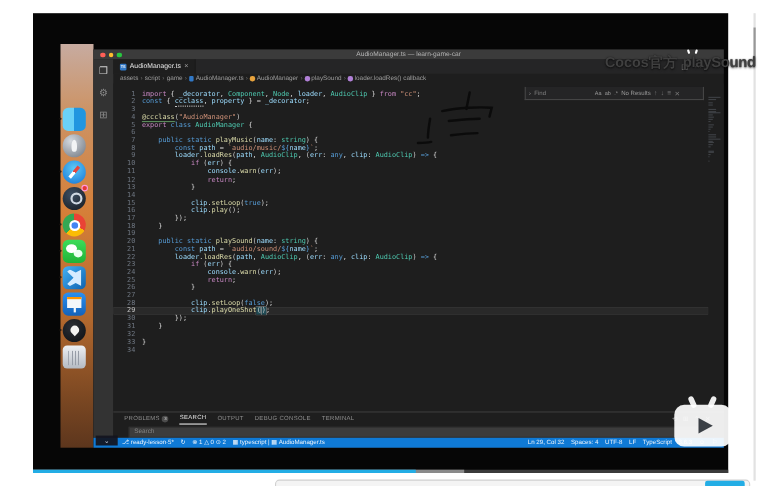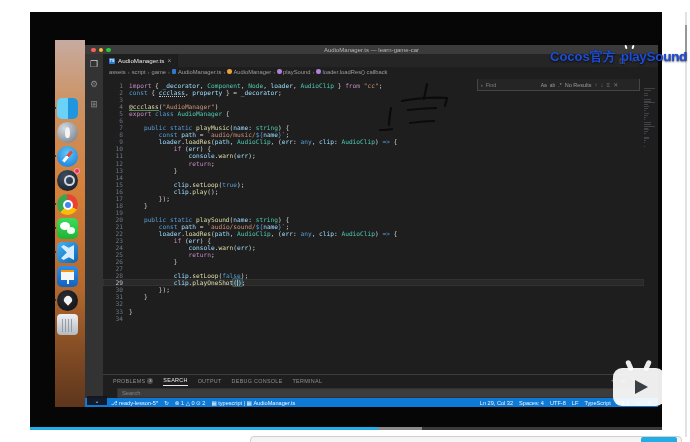--- a/index.html
+++ b/index.html
@@ -99,21 +99,21 @@
   #panel-actions{position:absolute;right:12px;top:2px;display:flex;gap:5px;color:#8a8a8a;font-size:6px;}
   #panel-search{position:absolute;left:14px;top:13px;right:20px;height:10px;background:#3c3c3c;border:1px solid #303030;box-sizing:border-box;display:flex;align-items:center;padding:0 4px;font-size:5.8px;color:#858585;}
 
   #statusbar{position:absolute;left:0;bottom:0;right:0;height:9px;background:var(--statusbar,#0f7ad6);display:flex;align-items:center;font-size:5.6px;color:#eef5fc;white-space:nowrap;}
   .sb-left{display:flex;gap:6px;margin-left:26px;align-items:center;}
   .sb-right{display:flex;gap:6px;margin-left:auto;margin-right:6px;align-items:center;}
   .sb-item{display:flex;gap:1.5px;align-items:center;}
   #overlay-chevron{left:87px;top:396px;width:20px;height:9px;background:rgba(18,20,30,.92);color:#cfd6e4;font-size:6px;display:flex;align-items:center;justify-content:center;z-index:3;}
 
   
-  #watermark{left:550px;top:48px;z-index:6;display:flex;align-items:baseline;gap:5px;color:#1d4ed8;
+  #watermark{left:550px;top:48px;z-index:6;display:flex;align-items:baseline;gap:5px;color:#404040;
              text-shadow:0 1px 2px rgba(0,0,0,.65),0 0 1px rgba(0,0,0,.5);justify-content:space-between;}
   #wm-channel{font-size:13px;font-weight:bold;}
   #wm-logo{font-size:13.5px;font-weight:900;letter-spacing:-0.3px;position:relative;}
   #wm-logo .tick{position:absolute;top:-4px;width:2px;height:4px;background:#fff;border-radius:1px;}
   #wm-logo .t1{left:4px;transform:rotate(-18deg);} #wm-logo .t2{left:11px;transform:rotate(18deg);}
 
   #handwriting{left:378px;top:78px;z-index:7;}
 
   #tv-overlay{left:610px;top:360px;width:58px;height:50px;z-index:9;}
   .tv-ear{position:absolute;top:0;width:5px;height:11px;background:rgba(255,255,255,.92);border-radius:2.5px;}

